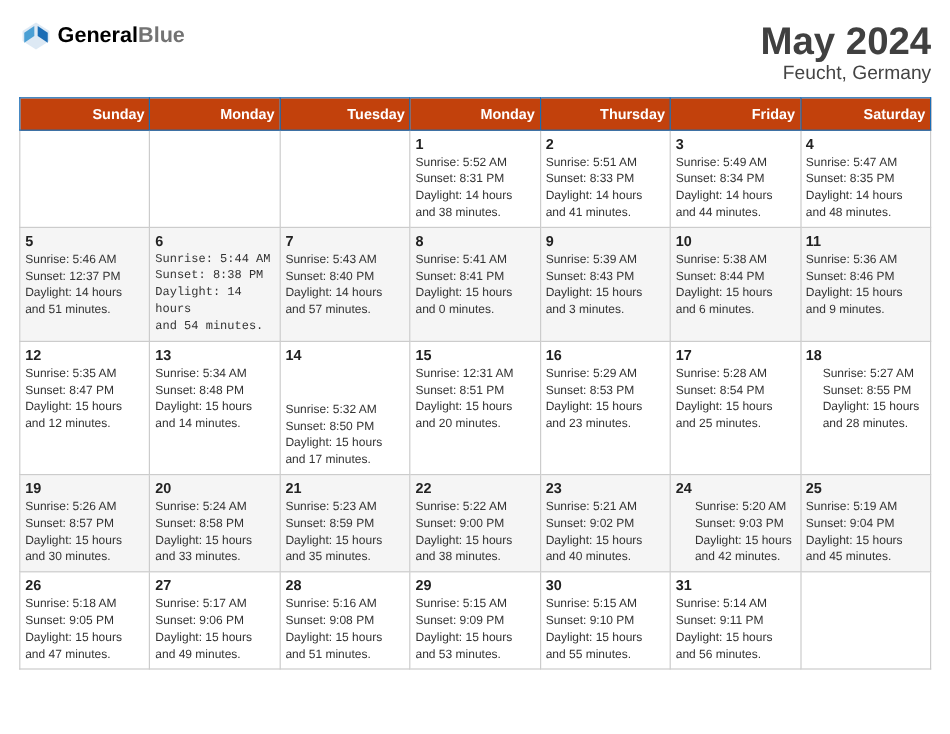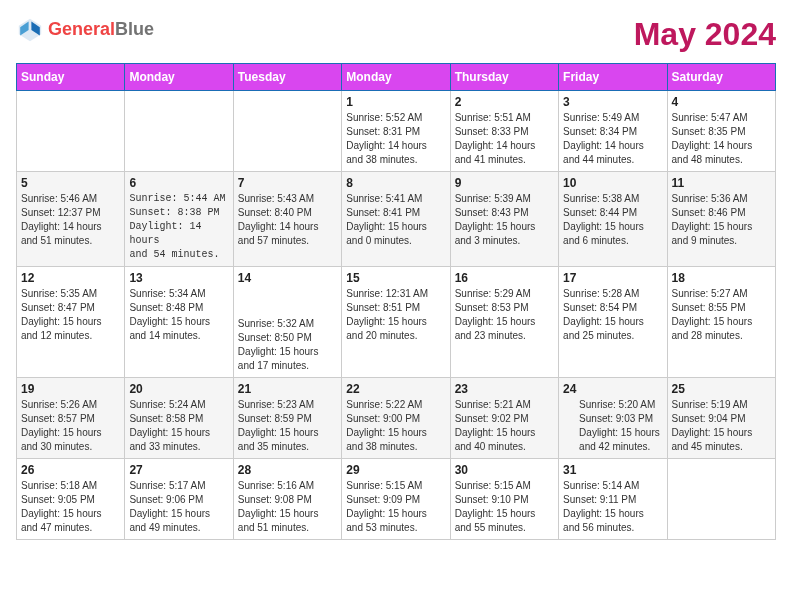--- a/index.html
+++ b/index.html
@@ -19,46 +19,46 @@
     .logo {
       display: flex;
       align-items: center;
       gap: 4px;
     }
     .logo-text {
       font-size: 18px;
       font-weight: bold;
       line-height: 1.1;
     }
-    .logo-general { color: #ef4444; }
+    .logo-general { color: #000000; }
     .logo-blue { color: #737373; }
     .logo-icon {
       width: 28px;
       height: 28px;
     }
     .title-block { text-align: right; }
     .title-month {
       font-size: 32px;
       font-weight: bold;
-      color: #be185d;
+      color: #404040;
     }
     .title-location {
       font-size: 16px;
       color: #444;
     }
     .calendar {
       width: 100%;
       border-collapse: collapse;
       font-size: 11px;
     }
     .calendar thead th {
-      background: #d946ef;
+      background: #c2410c;
       color: #fff;
       padding: 6px 4px;
-      text-align: left;
+      text-align: right;
       font-size: 12px;
       font-weight: bold;
       border: 1px solid #1a6db5;
     }
     .calendar tbody td {
       border: 1px solid #ccc;
       vertical-align: top;
       padding: 4px;
       width: 108px;
       min-height: 80px;
@@ -94,20 +94,21 @@
     </svg>
     <div>
       <div style="display:flex; align-items:baseline; gap:0px;">
         <span class="logo-text logo-general">General</span>
           <span class="logo-text logo-blue">Blue</span>
       </div>
     </div>
   </div>
   <div class="title-block">
     <div class="title-month">May 2024</div>
+    <div class="title-location">Feucht, Germany</div>
   </div>
 </div>
 
 <table class="calendar">
   <thead>
     <tr>
     <th>Sunday</th>
         <th>Monday</th>
         <th>Tuesday</th>
         <th>Monday</th>
@@ -239,21 +240,21 @@
         </td>
         <td>
           <div class="day-number">17</div>
           <div class="day-info" style="white-space: pre-line;">Sunrise: 5:28 AM
 Sunset: 8:54 PM
 Daylight: 15 hours
 and 25 minutes.</div>
         </td>
         <td>
           <div class="day-number">18</div>
-          <div class="day-info" style="white-space: pre-line;">Sunrise: 5:27 AM
+          <div class="day-info" style="white-space: pre-line; margin-left: 14px;">Sunrise: 5:27 AM
 Sunset: 8:55 PM
 Daylight: 15 hours
 and 28 minutes.</div>
         </td>
       </tr>
       <tr>
         <td>
           <div class="day-number">19</div>
           <div class="day-info" style="white-space: pre-line;">Sunrise: 5:26 AM
 Sunset: 8:57 PM

